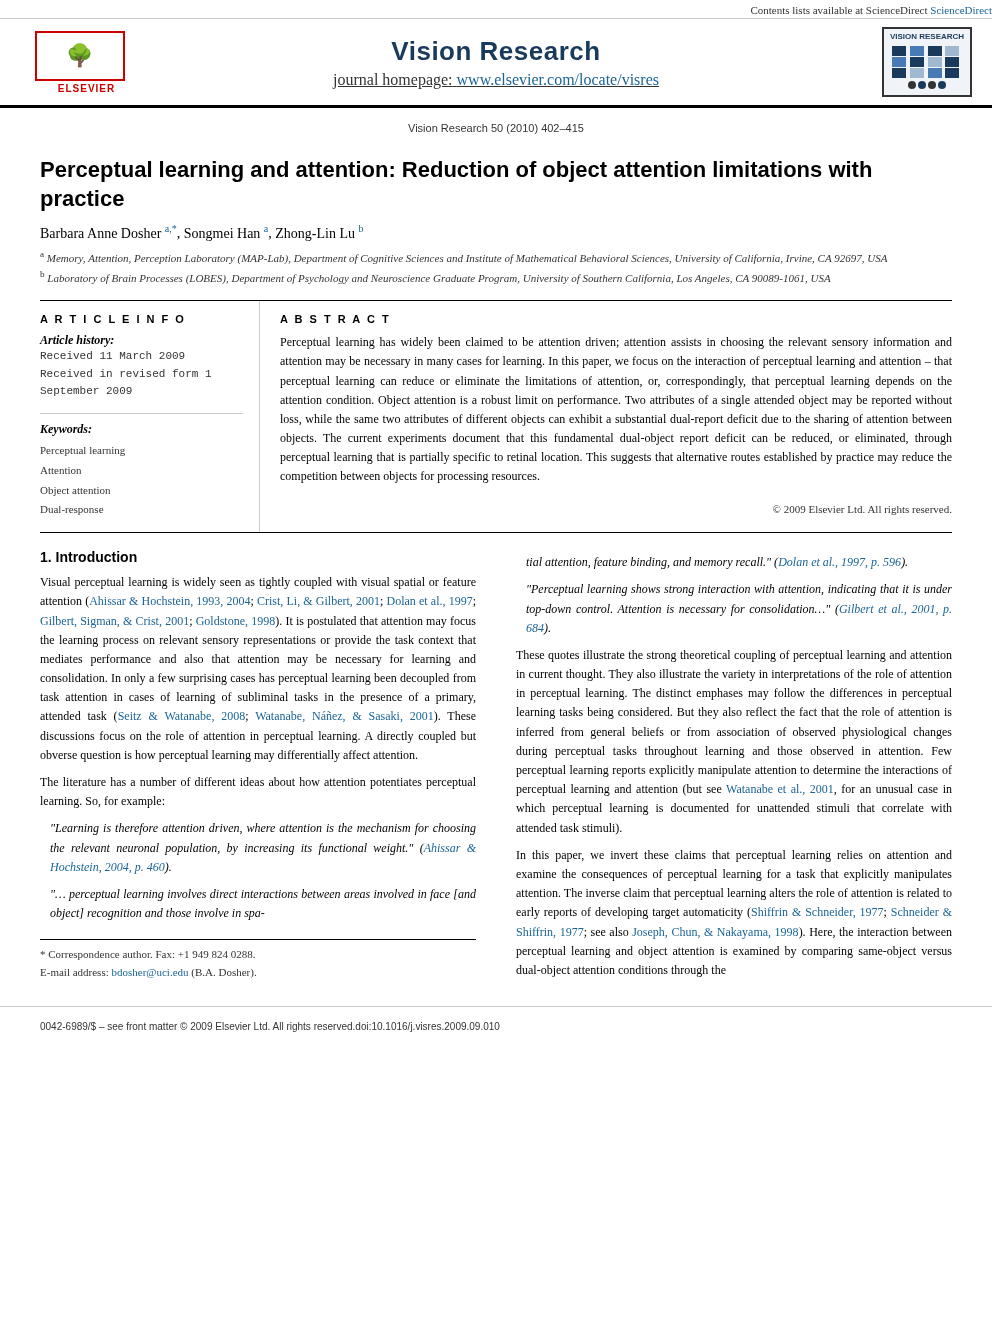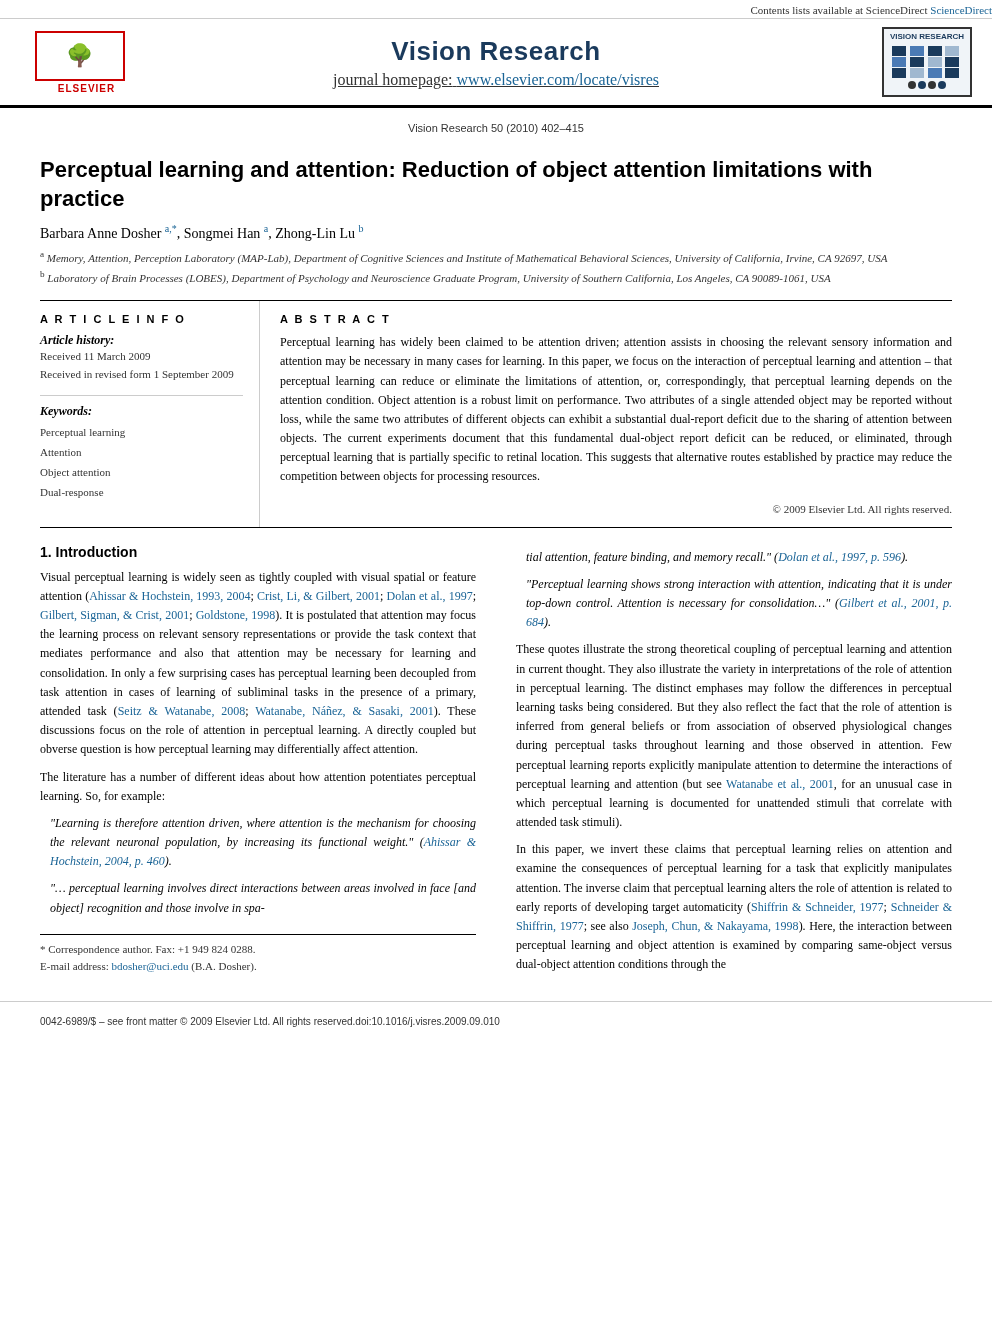--- a/index.html
+++ b/index.html
@@ -193,20 +193,21 @@
     }
     .article-history-label {
       font-style: italic;
       font-weight: bold;
       font-size: 12px;
     }
     .article-history-item {
       font-size: 11px;
       color: #333;
       line-height: 1.6;
+      font-family: Liberation Mono, monospace;
     }
     .keywords-section {
       margin-top: 12px;
       border-top: 1px solid #ccc;
       padding-top: 8px;
     }
     .keywords-label {
       font-style: italic;
       font-weight: bold;
       font-size: 12px;

